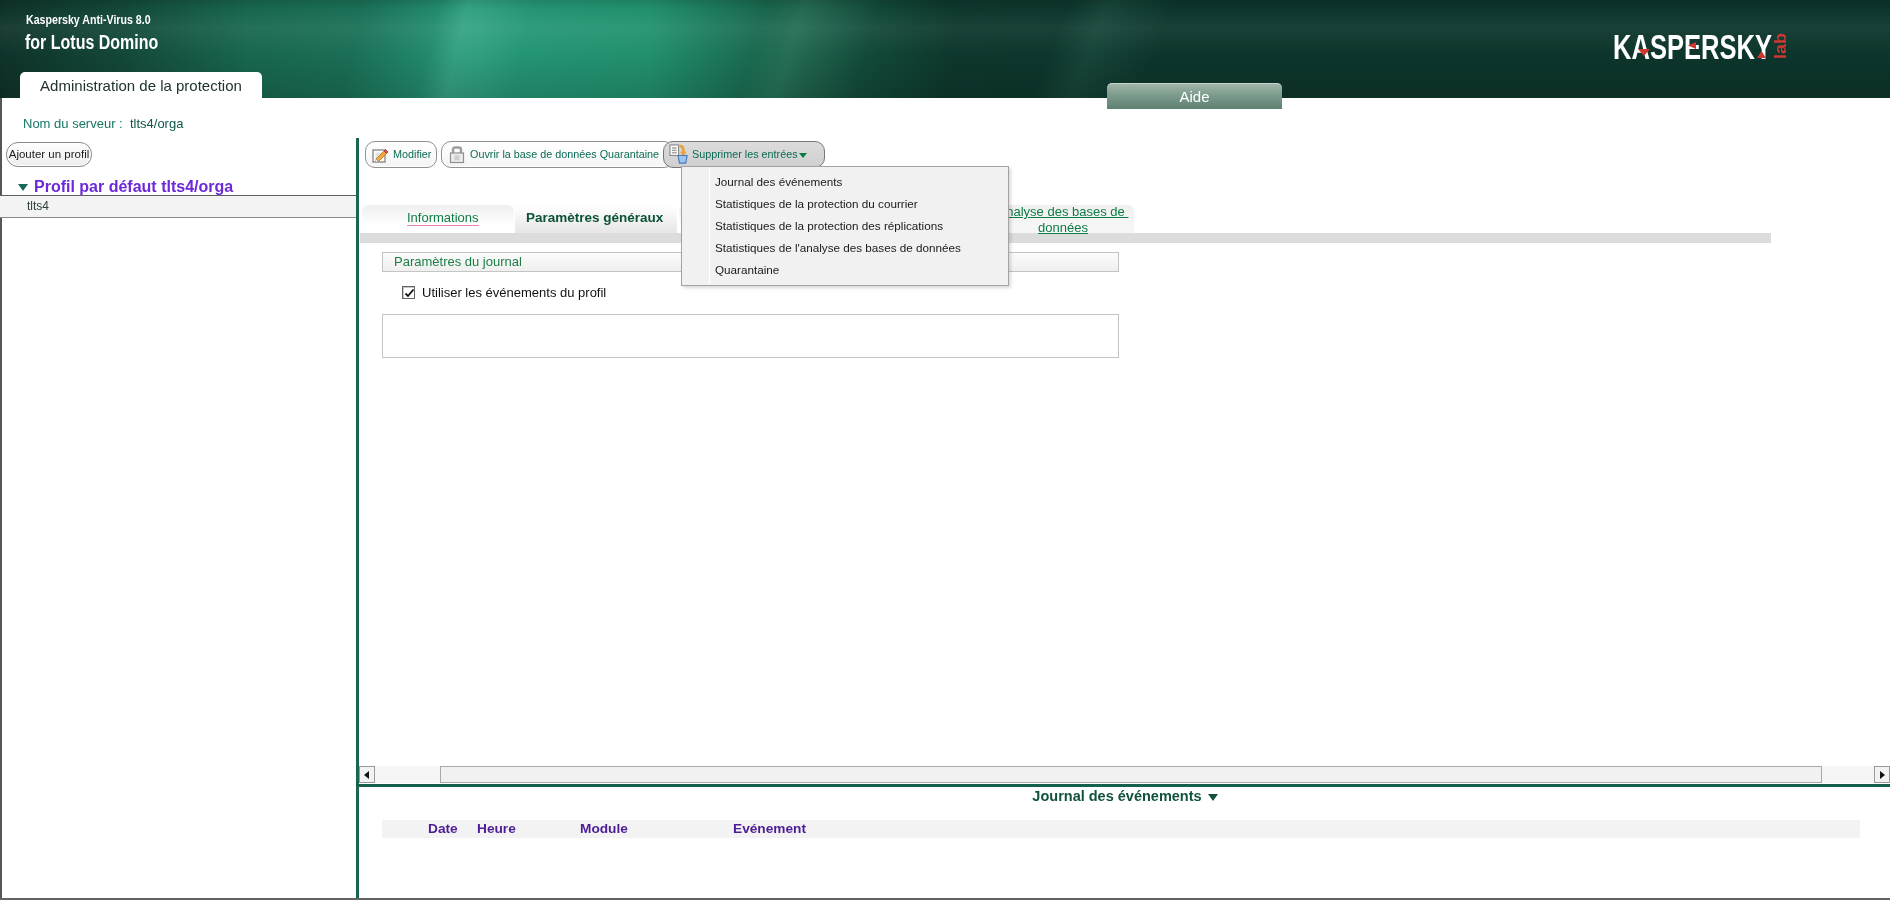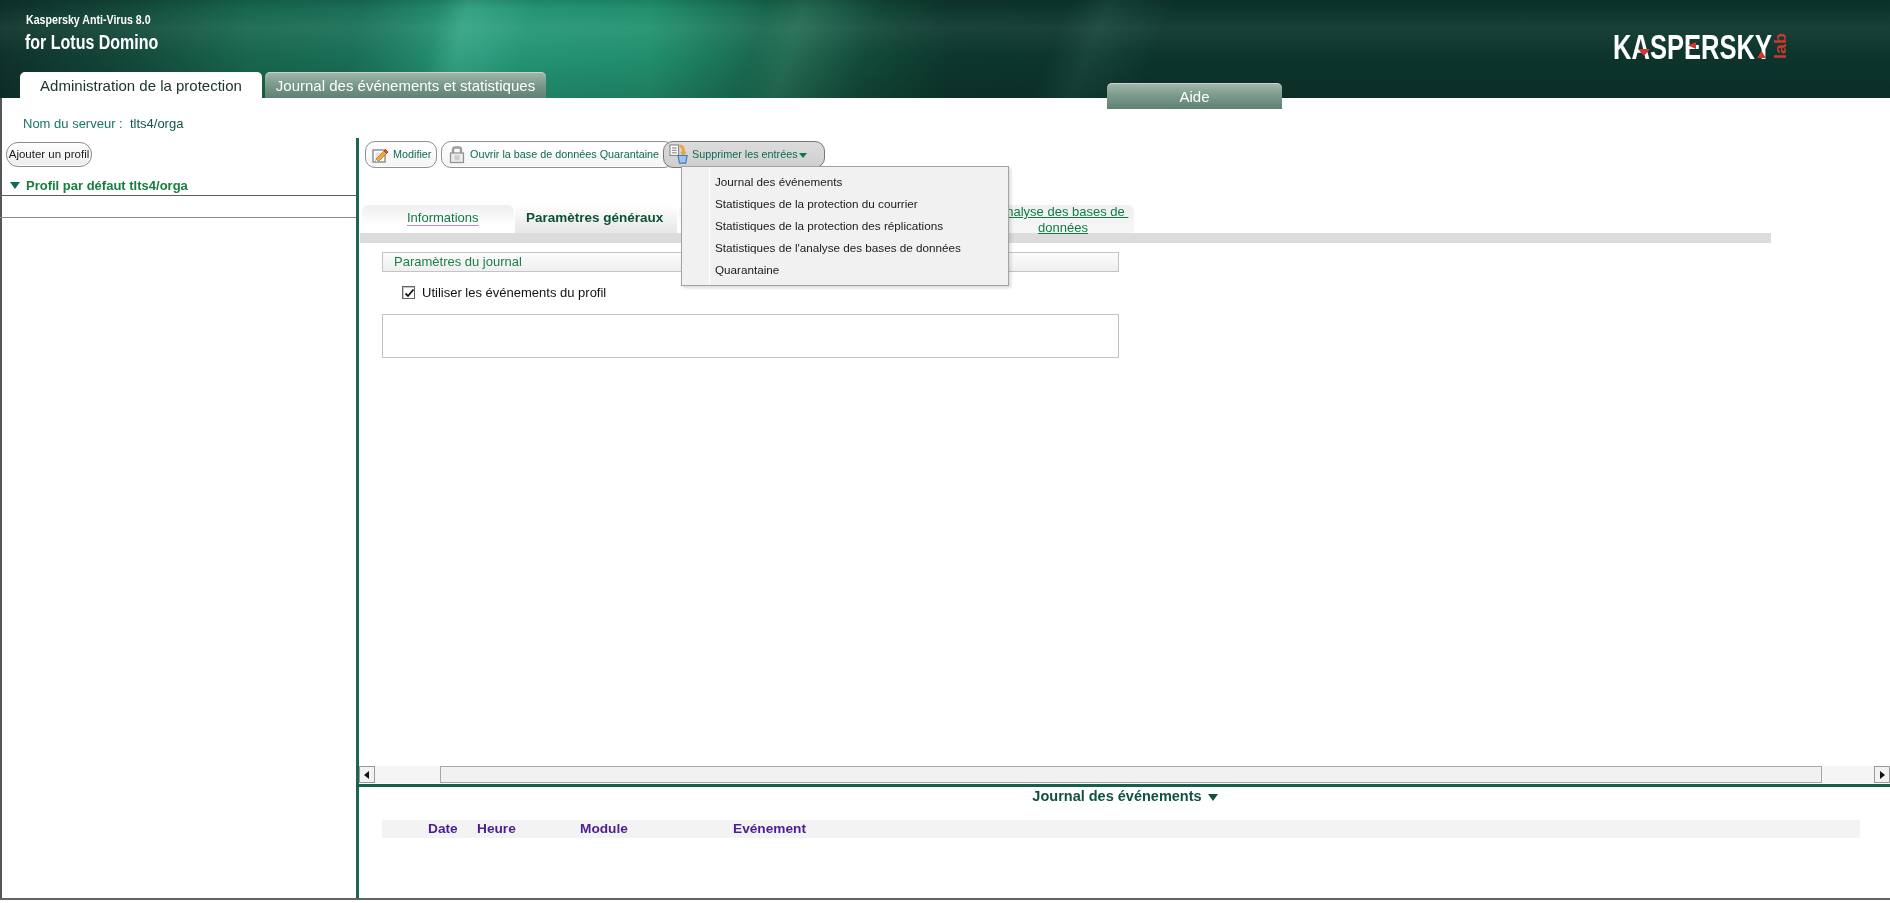--- a/index.html
+++ b/index.html
@@ -30,21 +30,21 @@
 #left-border { left:0; top:98px; width:2px; height:801px; background:#565656; }
 #bottom-border { left:0; top:898px; width:1890px; height:2px; background:#636363; }
 #vline { left:356px; top:138px; width:3px; height:760px; background:#1a6653; }
 
 
 #srvname { left:23px; top:116px; font-size:13px; color:#157765; }
 #srvname b { font-weight:normal; color:#10564a; }
 
 
 #btn-ajouter { left:6px; top:142px; width:86px; height:25px; background:linear-gradient(#ffffff, #ececec); border:1px solid #8a8a8a; border-radius:12px; box-shadow:inset 0 0 0 1px #fff; font-size:11.5px; color:#1c1c1c; text-align:center; line-height:23px; }
-#profil-line { left:10px; top:178px; width:344px; height:16px; color:#15803d; font-weight:bold; font-size:13px; }
+#profil-line { left:18px; top:178px; width:344px; height:16px; color:#6d28d9; font-weight:bold; font-size:16px; }
 #profil-line .tri { display:inline-block; width:0; height:0; border-left:5.5px solid transparent; border-right:5.5px solid transparent; border-top:7px solid #156a55; margin-right:6px; vertical-align:1px; }
 #row-sep1 { left:0; top:195px; width:356px; height:1px; background:#5e5e5e; }
 #row-tlts4 { left:0; top:196px; width:356px; height:21px; background:#f3f3f3; font-size:12px; color:#2c3e39; line-height:21px; padding-left:27px; }
 #row-sep2 { left:0; top:217px; width:356px; height:1px; background:#8a8a8a; }
 
 
 .tbtn { top:141px; height:27px; border:1px solid #8f8f8f; border-radius:10px; background:linear-gradient(#ffffff,#f4f4f4); box-shadow:inset 0 0 0 1px #ffffff; font-size:10.8px; color:#0c6b55; line-height:25px;text-decoration:underline; }
 #btn-modifier { left:365px; width:72px; }
 #btn-ouvrir { left:441px; width:233px; }
 #btn-suppr { left:663px; width:162px; background:linear-gradient(#dcdcdc,#cfcfcf); box-shadow:none; border-color:#777; color:#0c6b55; }
@@ -104,33 +104,33 @@
     <div id="hd-title1" class="abs">Kaspersky Anti-Virus 8.0</div>
     <div id="hd-title2" class="abs">for Lotus Domino</div>
     <svg class="abs" style="left:1600px; top:18px;" width="200" height="56" viewBox="0 0 200 56">
       <text x="13" y="41" font-family="Liberation Sans, sans-serif" font-size="35" font-weight="bold" fill="#ffffff" textLength="159" lengthAdjust="spacingAndGlyphs">KASPERSKY</text>
       <polygon points="38,31 50,31 44,38" fill="#cf3830"></polygon>
       <polygon points="96,24 96,31 88,27.5" fill="#cf3830"></polygon>
       <polygon points="157,40 166,40 161.5,33" fill="#cf3830"></polygon>
       <text x="186" y="41" font-family="Liberation Sans, sans-serif" font-size="17" font-weight="bold" fill="#cf3830" transform="rotate(-90 186 41)" textLength="26" lengthAdjust="spacingAndGlyphs">lab</text>
     </svg>
     <div id="tab-admin" class="abs htab">Administration de la protection</div>
-    <div id="tab-journal" class="abs htab">Journal des événements et statistiques</div>
     <div id="tab-aide" class="abs htab">Aide</div>
   </div>
 
   <div id="left-border" class="abs"></div>
   <div id="bottom-border" class="abs"></div>
   <div id="vline" class="abs"></div>
 
   <div id="srvname" class="abs">Nom du serveur :&nbsp; <b>tlts4/orga</b></div>
 
   <div id="btn-ajouter" class="abs">Ajouter un profil</div>
   <div id="profil-line" class="abs"><span class="tri"></span>Profil par défaut tlts4/orga</div>
   <div id="row-sep1" class="abs"></div>
+  <div id="row-tlts4" class="abs">tlts4</div>
   <div id="row-sep2" class="abs"></div>
 
   <div id="stab-info" class="abs stab"></div>
   <div id="stab-param" class="abs stab"></div>
   <div id="stab-analyse" class="abs stab"></div>
   <div class="abs stab" style="left:679px; width:200px; background:linear-gradient(#efefef,#ffffff 75%);"></div>
   <div id="tabband" class="abs"></div>
   <div id="link-info" class="abs">Informations</div>
   <div id="lbl-param" class="abs">Paramètres généraux</div>
   <div id="link-analyse" class="abs"><span>Analyse des bases de&nbsp;</span><br><span>données</span></div>

